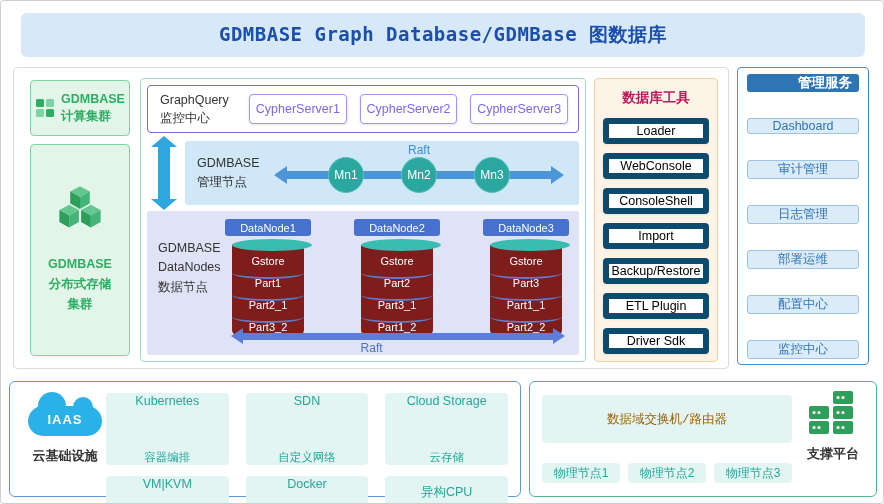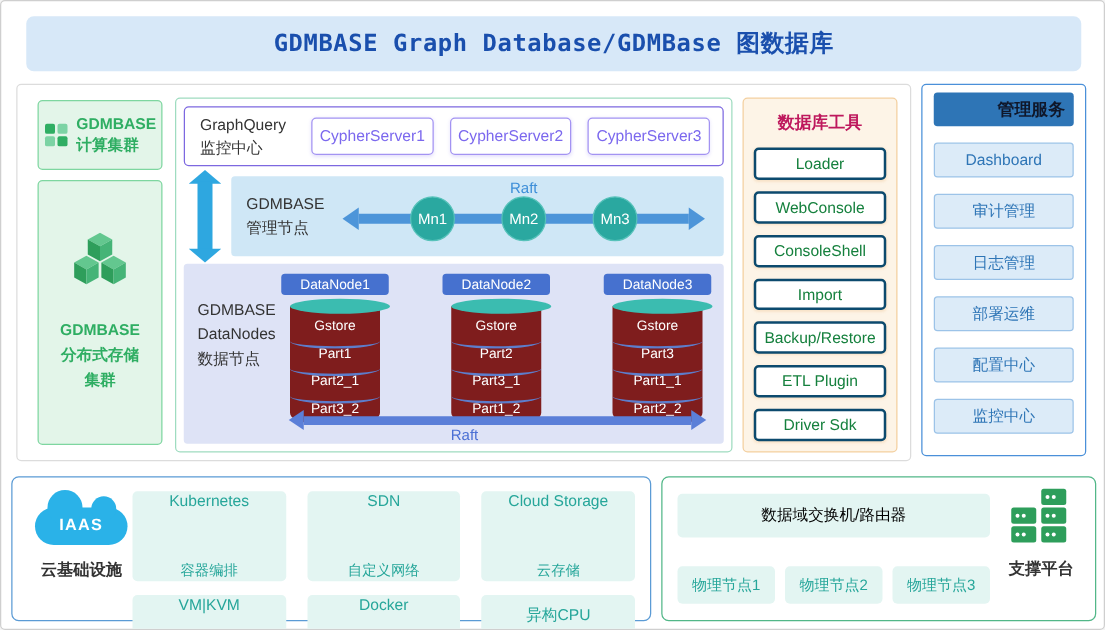--- a/index.html
+++ b/index.html
@@ -73,31 +73,31 @@
   .dn-raft-bar { position:absolute; left:96px; right:26px; bottom:15px; height:7px; background:#5b7fd8; }
   .dn-raft-bar::before { content:''; position:absolute; left:-12px; top:-5px; border-top:8.5px solid transparent;
                          border-bottom:8.5px solid transparent; border-right:12px solid #5b7fd8; }
   .dn-raft-bar::after { content:''; position:absolute; right:-12px; top:-5px; border-top:8.5px solid transparent;
                         border-bottom:8.5px solid transparent; border-left:12px solid #5b7fd8; }
   .dn-raft-text { position:absolute; left:52%; transform:translateX(-50%); bottom:0; color:#4a6fd4; font-size:12px; }
 
   .tools-box { position:absolute; left:580px; top:10px; width:124px; height:284px; background:#fdf4e7;
                border:1px solid #f3cf9f; border-radius:4px; padding:8px; display:flex; flex-direction:column; gap:9px; }
   .tools-title { text-align:center; font-weight:bold; font-size:13.5px; color:#be185d; margin:2px 0 2px; }
-  .tool-btn { height:26px; background:#fff; border:2px solid #0c4a6e; border-radius:4px; color:#15803d;
+  .tool-btn { height:26px; background:#fff; border:6px solid #0c4a6e; border-radius:4px; color:#000000;
               font-size:12.5px; display:flex; align-items:center; justify-content:center;
               box-shadow:0 1px 2px rgba(230,150,60,.18); }
 
   .services-box { position:absolute; left:736px; top:66px; width:132px; height:298px; background:#fff;
                   border:1px solid #4a90d9; border-radius:4px; padding:6px 9px; display:flex;
                   flex-direction:column; gap:13px; }
-  .services-header { height:27px; background:#2e75b6; border-radius:3px; color:#0f172a; font-weight:bold;
+  .services-header { height:27px; background:#2e75b6; border-radius:3px; color:#ffffff; font-weight:bold;
                      font-size:13.5px; display:flex; align-items:center; justify-content:center;padding-left:44px; }
   .service-btn { height:28px; background:#dcebf8; border:1px solid #9cc3e8; border-radius:3px; color:#2e75b6;
-                 font-size:12.5px; display:flex; align-items:center; justify-content:center; }
+                 font-size:12.5px; display:flex; align-items:center; justify-content:center;margin-top:13px; }
 
   
   .iaas-box { position:absolute; left:8px; top:380px; width:512px; height:116px;
               border:1.5px solid #5b9bd5; border-radius:6px; background:#fff; }
   .cloud-wrap { position:absolute; left:12px; top:10px; width:86px; text-align:center; }
   .cloud { position:relative; width:74px; height:30px; background:#2ab2e8; border-radius:15px; margin:14px auto 0; }
   .cloud::before { content:''; position:absolute; left:10px; top:-14px; width:28px; height:28px;
                    border-radius:50%; background:#2ab2e8; }
   .cloud::after { content:''; position:absolute; right:9px; top:-9px; width:20px; height:20px;
                   border-radius:50%; background:#2ab2e8; }
@@ -106,25 +106,25 @@
   .cloud-caption { margin-top:11px; font-weight:bold; font-size:13px; color:#333; }
   .iaas-grid { position:absolute; left:96px; top:11px; right:12px; bottom:11px; display:grid;
                grid-template-columns:repeat(3,1fr); gap:11px 17px; }
   .iaas-cell { background:#e3f5f2; border-radius:4px; color:#26a69a; display:flex; flex-direction:column;
                align-items:center; justify-content:center; line-height:1.35;gap:40px; }
   .iaas-cell .l1 { font-size:12.5px; }
   .iaas-cell .l2 { font-size:11.5px; }
 
   .support-box { position:absolute; left:528px; top:380px; width:348px; height:116px;
                  border:1.5px solid #52b788; border-radius:6px; background:#fff; }
-  .switch-btn { position:absolute; left:12px; top:13px; width:250px; height:35px; background:#e3f5f2;
-                border-radius:4px; color:#000000; font-size:12.5px; display:flex; align-items:center;
-                justify-content:center; }
+  .switch-btn { position:absolute; left:12px; top:13px; width:250px; height:48px; background:#e3f5f2;
+                border-radius:4px; color:#a16207; font-size:12.5px; display:flex; align-items:center;
+                justify-content:center;font-family:Liberation Mono, monospace; }
   .node-btns { position:absolute; left:12px; bottom:13px; width:250px; display:flex; justify-content:space-between; }
-  .node-btn { width:78px; height:30px; background:#e3f5f2; border-radius:4px; color:#26a69a; font-size:12px;
+  .node-btn { width:78px; height:20px; background:#e3f5f2; border-radius:4px; color:#26a69a; font-size:12px;
               display:flex; align-items:center; justify-content:center; }
   .rack-wrap { position:absolute; right:6px; top:8px; width:74px; text-align:center; }
   .rack-caption { margin-top:3px; font-weight:bold; font-size:13px; color:#333; }
 </style>
 </head>
 <body>
 
 <div class="page">
 
   <div class="title-bar">

